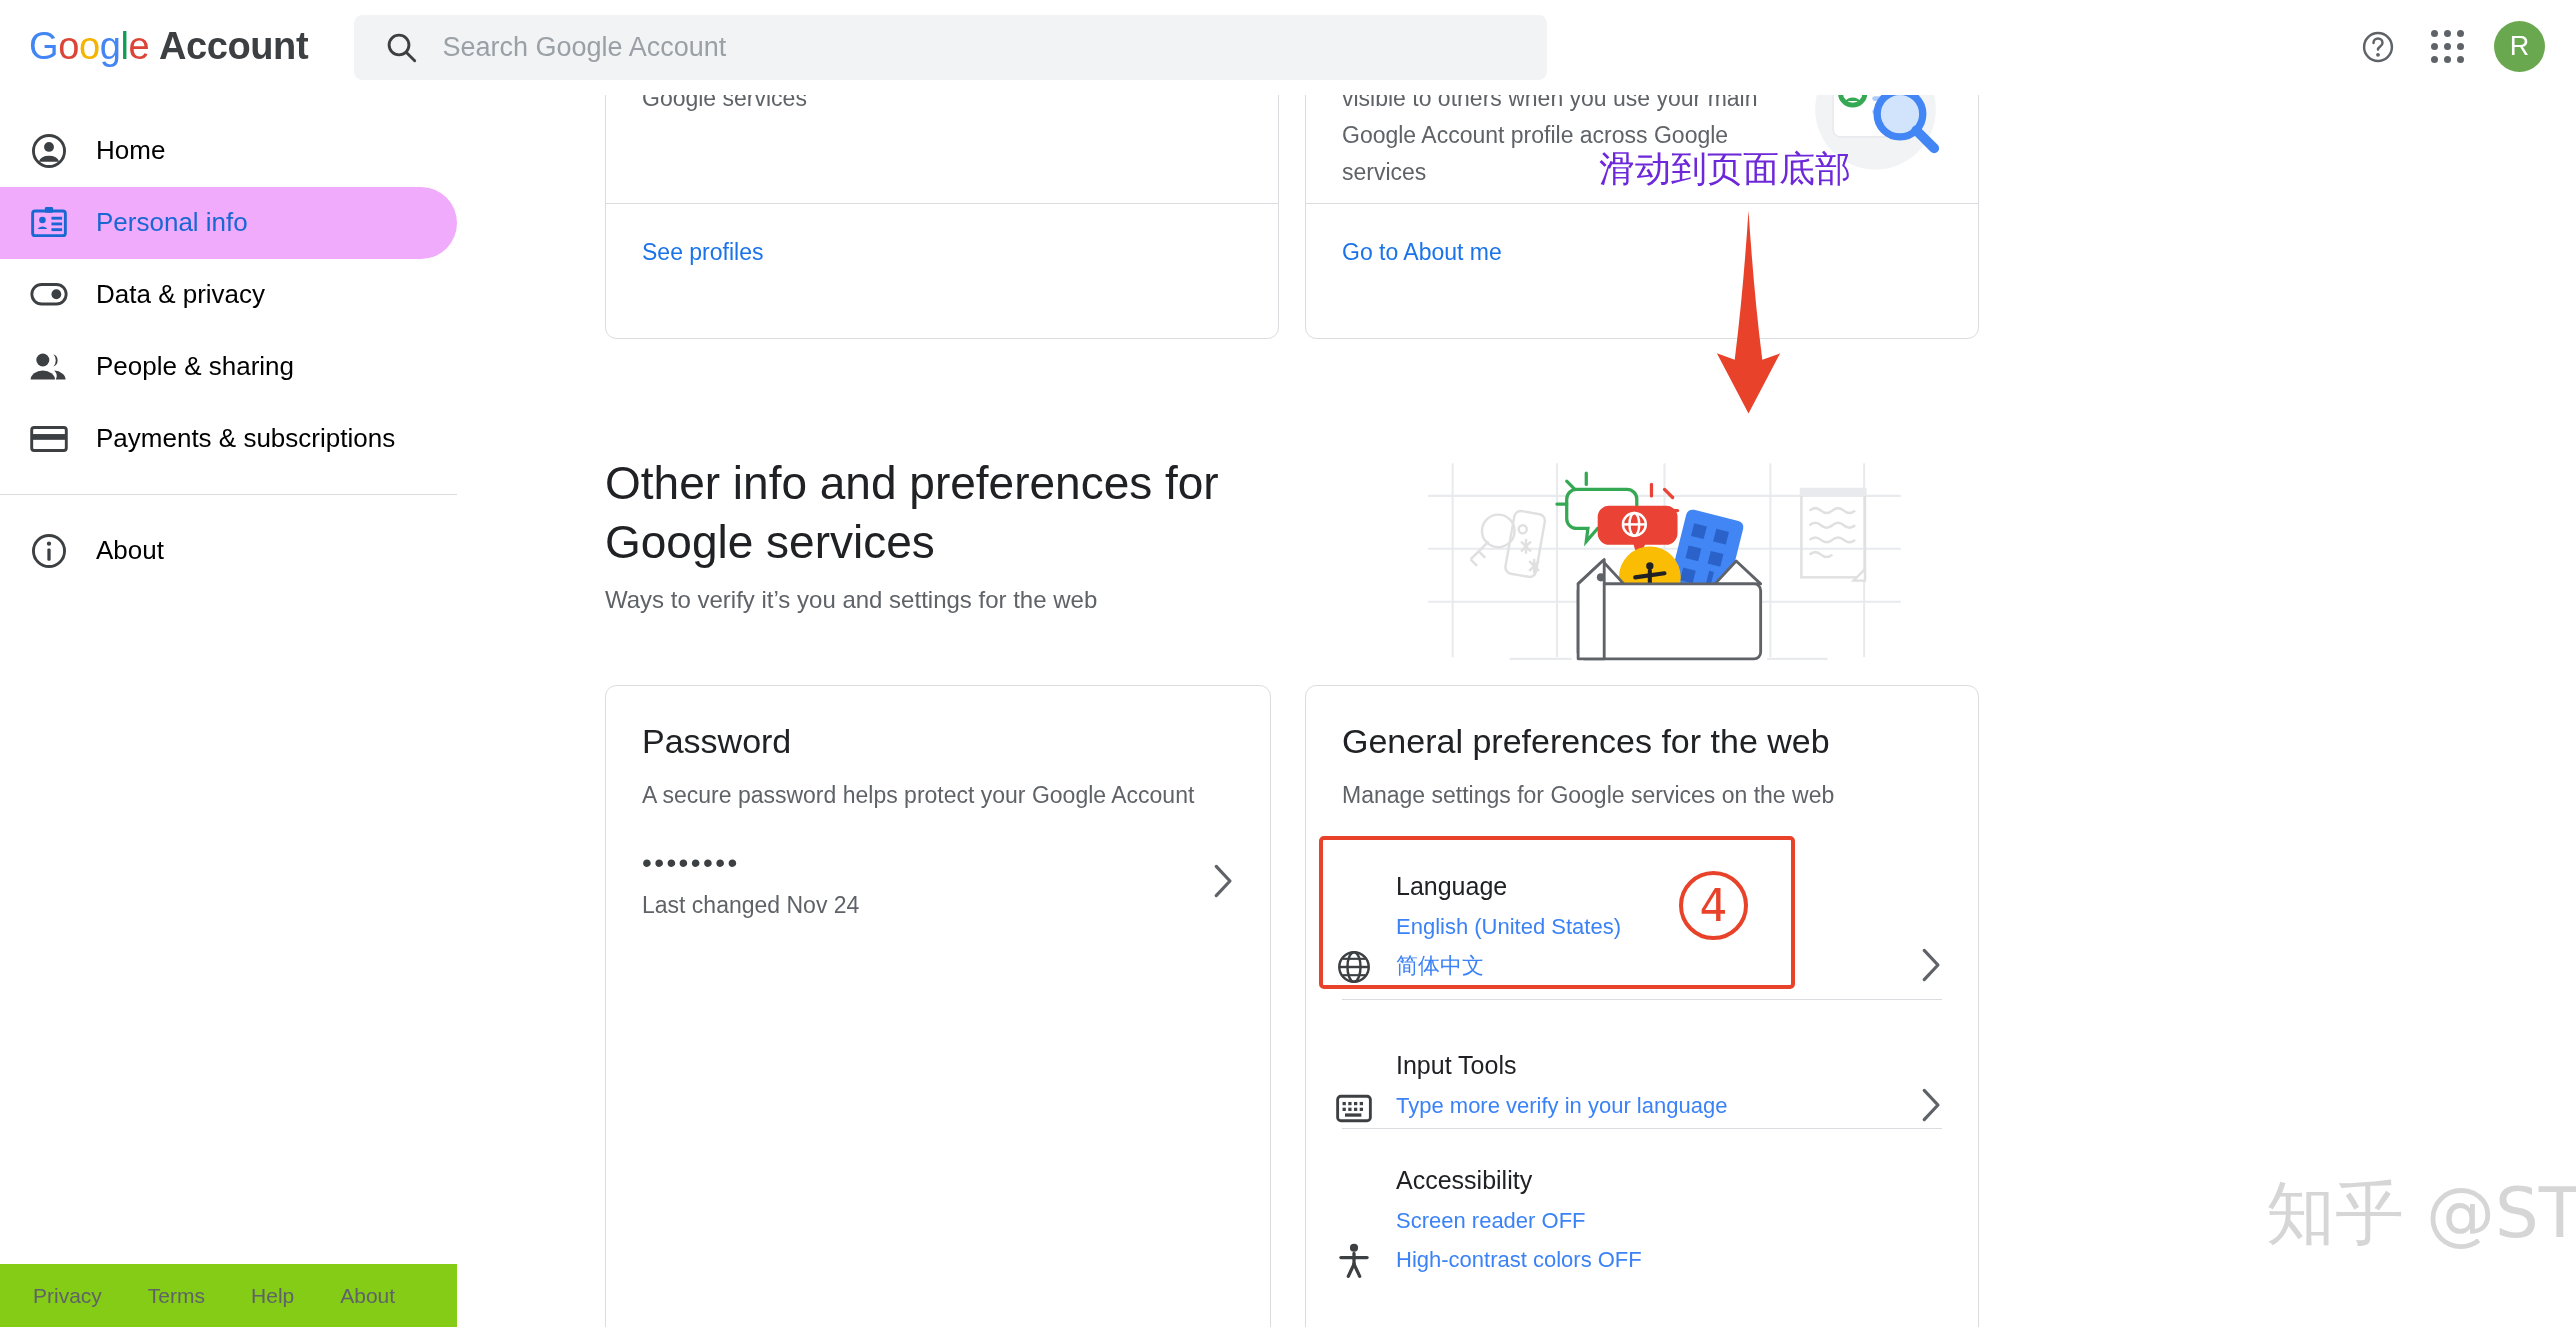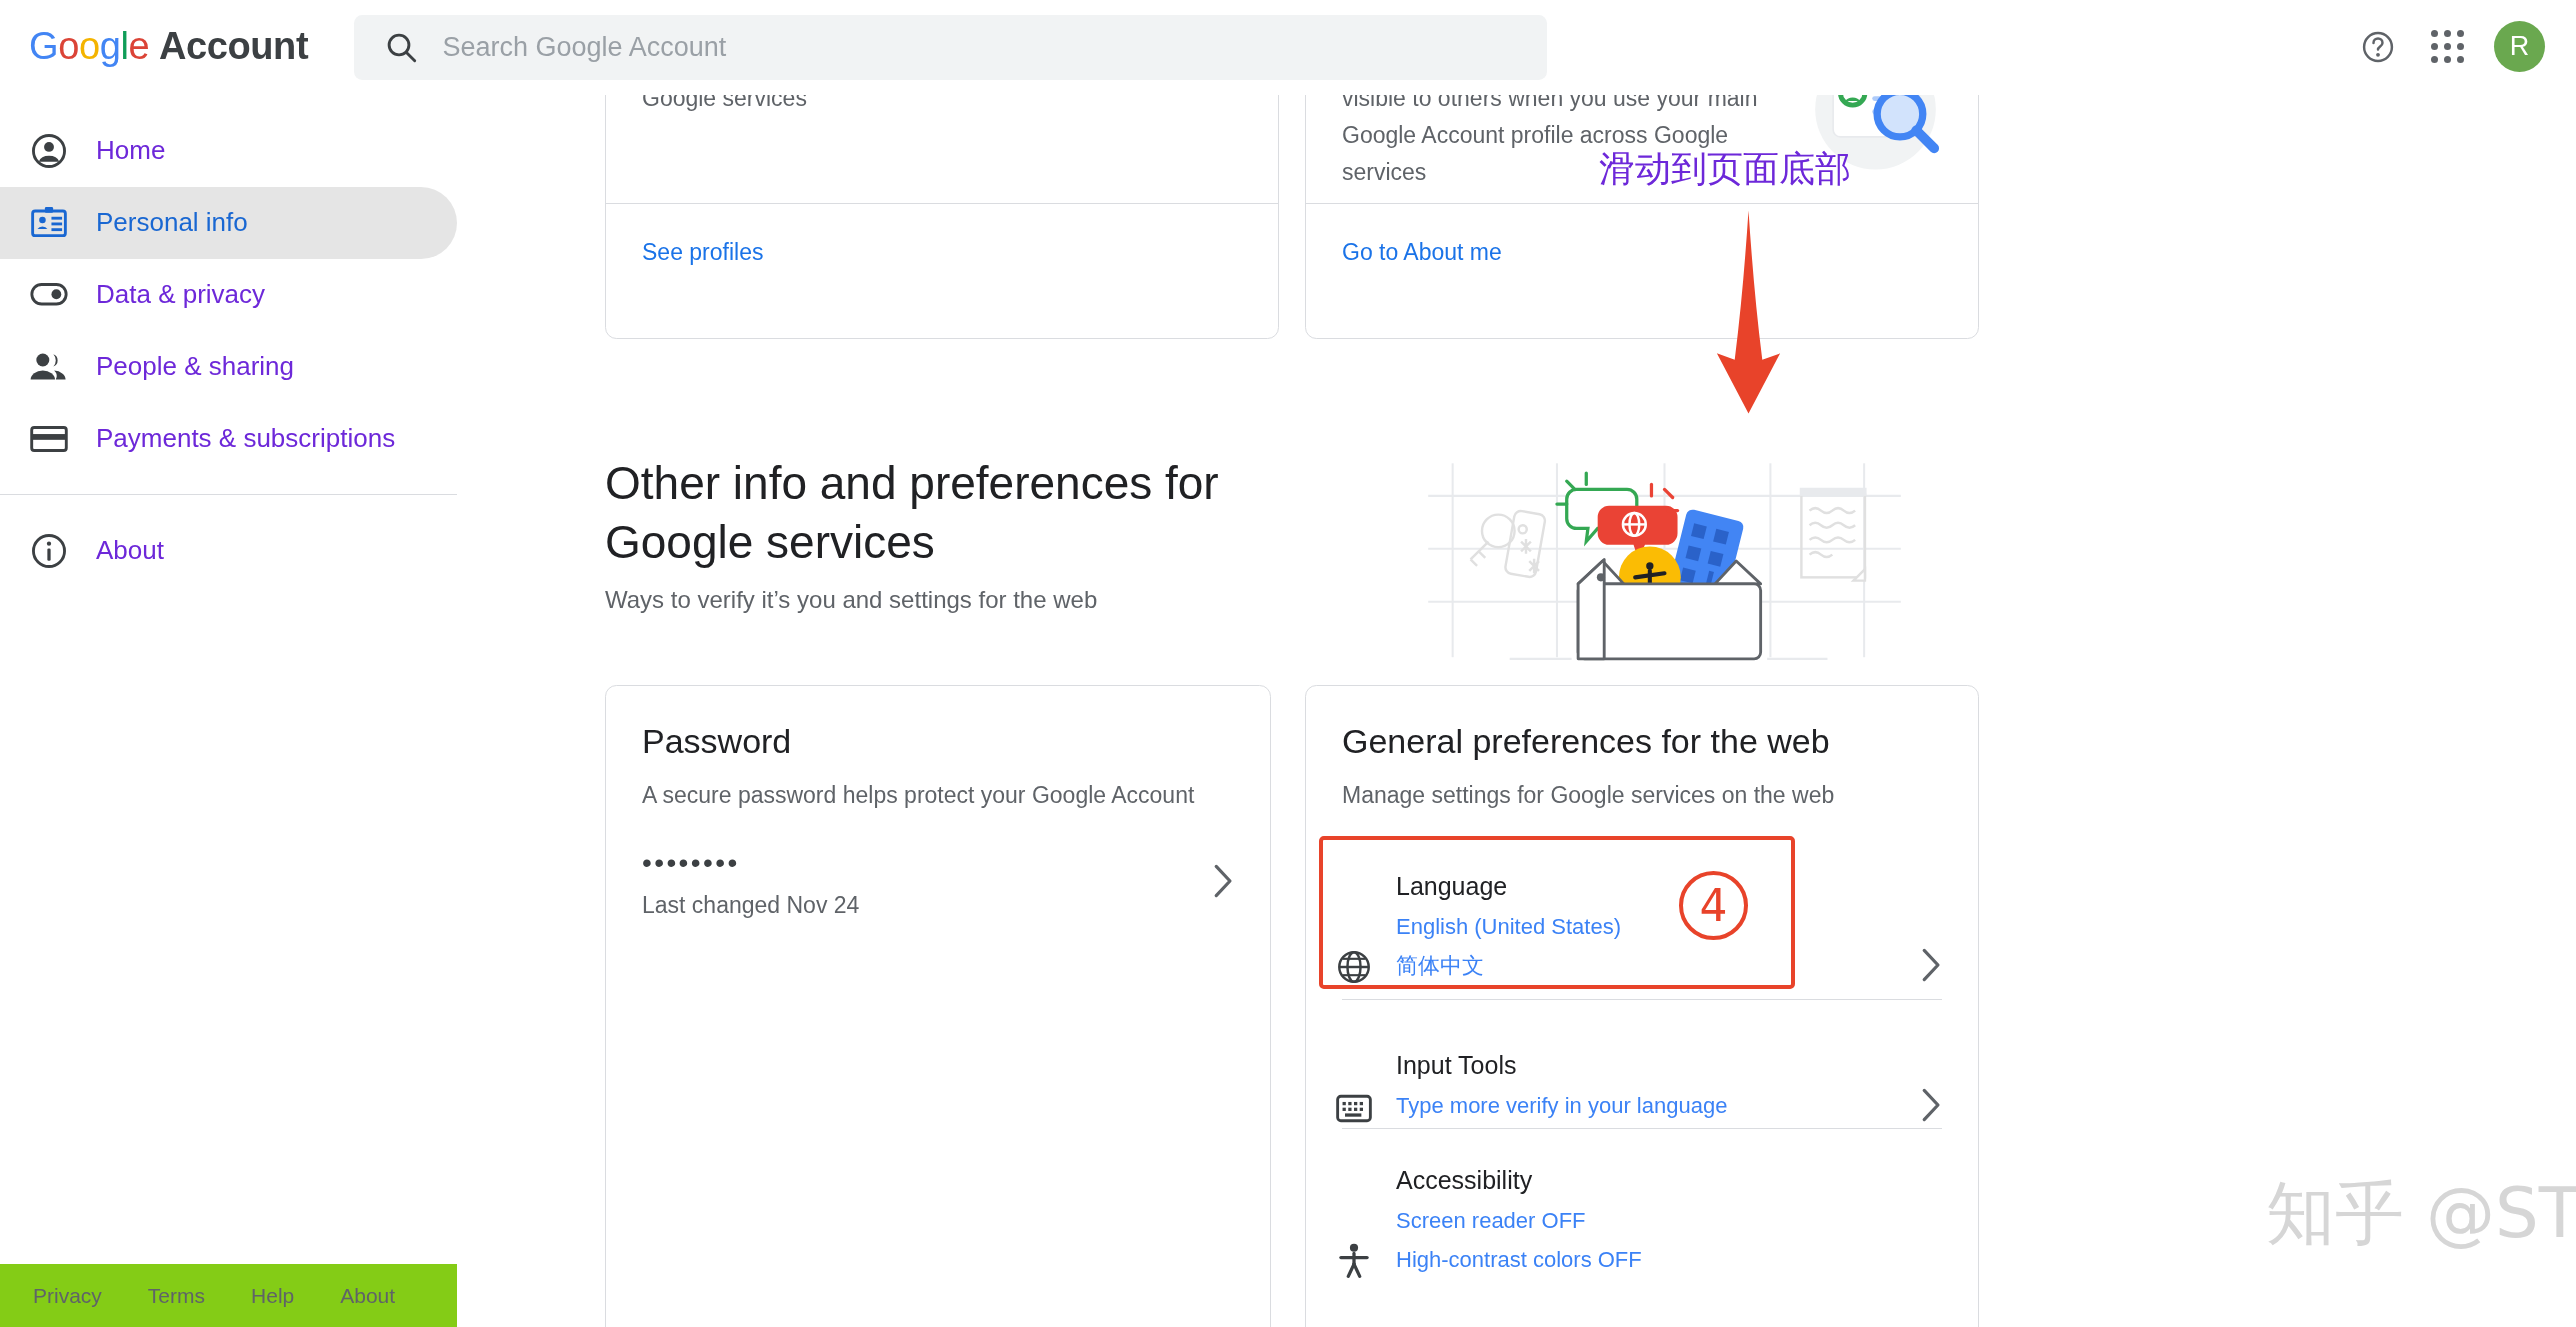--- a/index.html
+++ b/index.html
@@ -61,24 +61,24 @@
   .dotgrid i { display:block; width: 7.3px; height: 7.3px; border-radius: 50%; background: #5f6368; }
 
   
   #sidebar {
     position: absolute; left: 0; top: 95px; width: 457px; height: 1233px;
     background: #ffffff; z-index: 30;
   }
   .nav-item {
     display: flex; align-items: center; height: 72px;
     padding-left: 29px; border-radius: 0 36px 36px 0;
-    cursor: pointer; color: #6d28d9; margin-bottom: 0;
+    cursor: pointer; color: #000000; margin-bottom: 0;
   }
   .nav-item .nlabel { font-size: 26px; margin-left: 28px; white-space: nowrap; }
-  .nav-item.active { background: #e5e5e5; color: #1a73e8; }
+  .nav-item.active { background: #f0abfc; color: #1a73e8; }
   .nav-item.active .nlabel { color: #1967d2; }
   .nav-icon { width: 39px; height: 39px; display:flex; align-items:center; justify-content:center; flex: 0 0 39px; }
   #nav-divider { height: 0.8px; background: #dadce0; margin: 19.6px 0 19.6px 0; width: 457px; }
 
   
   #footer {
     position: absolute; left: 0; bottom: 0; width: 457px; height: 64px;
     display: flex; align-items: center; gap: 46px; padding-left: 33px;
     background: #84cc16; z-index: 35;
   }

